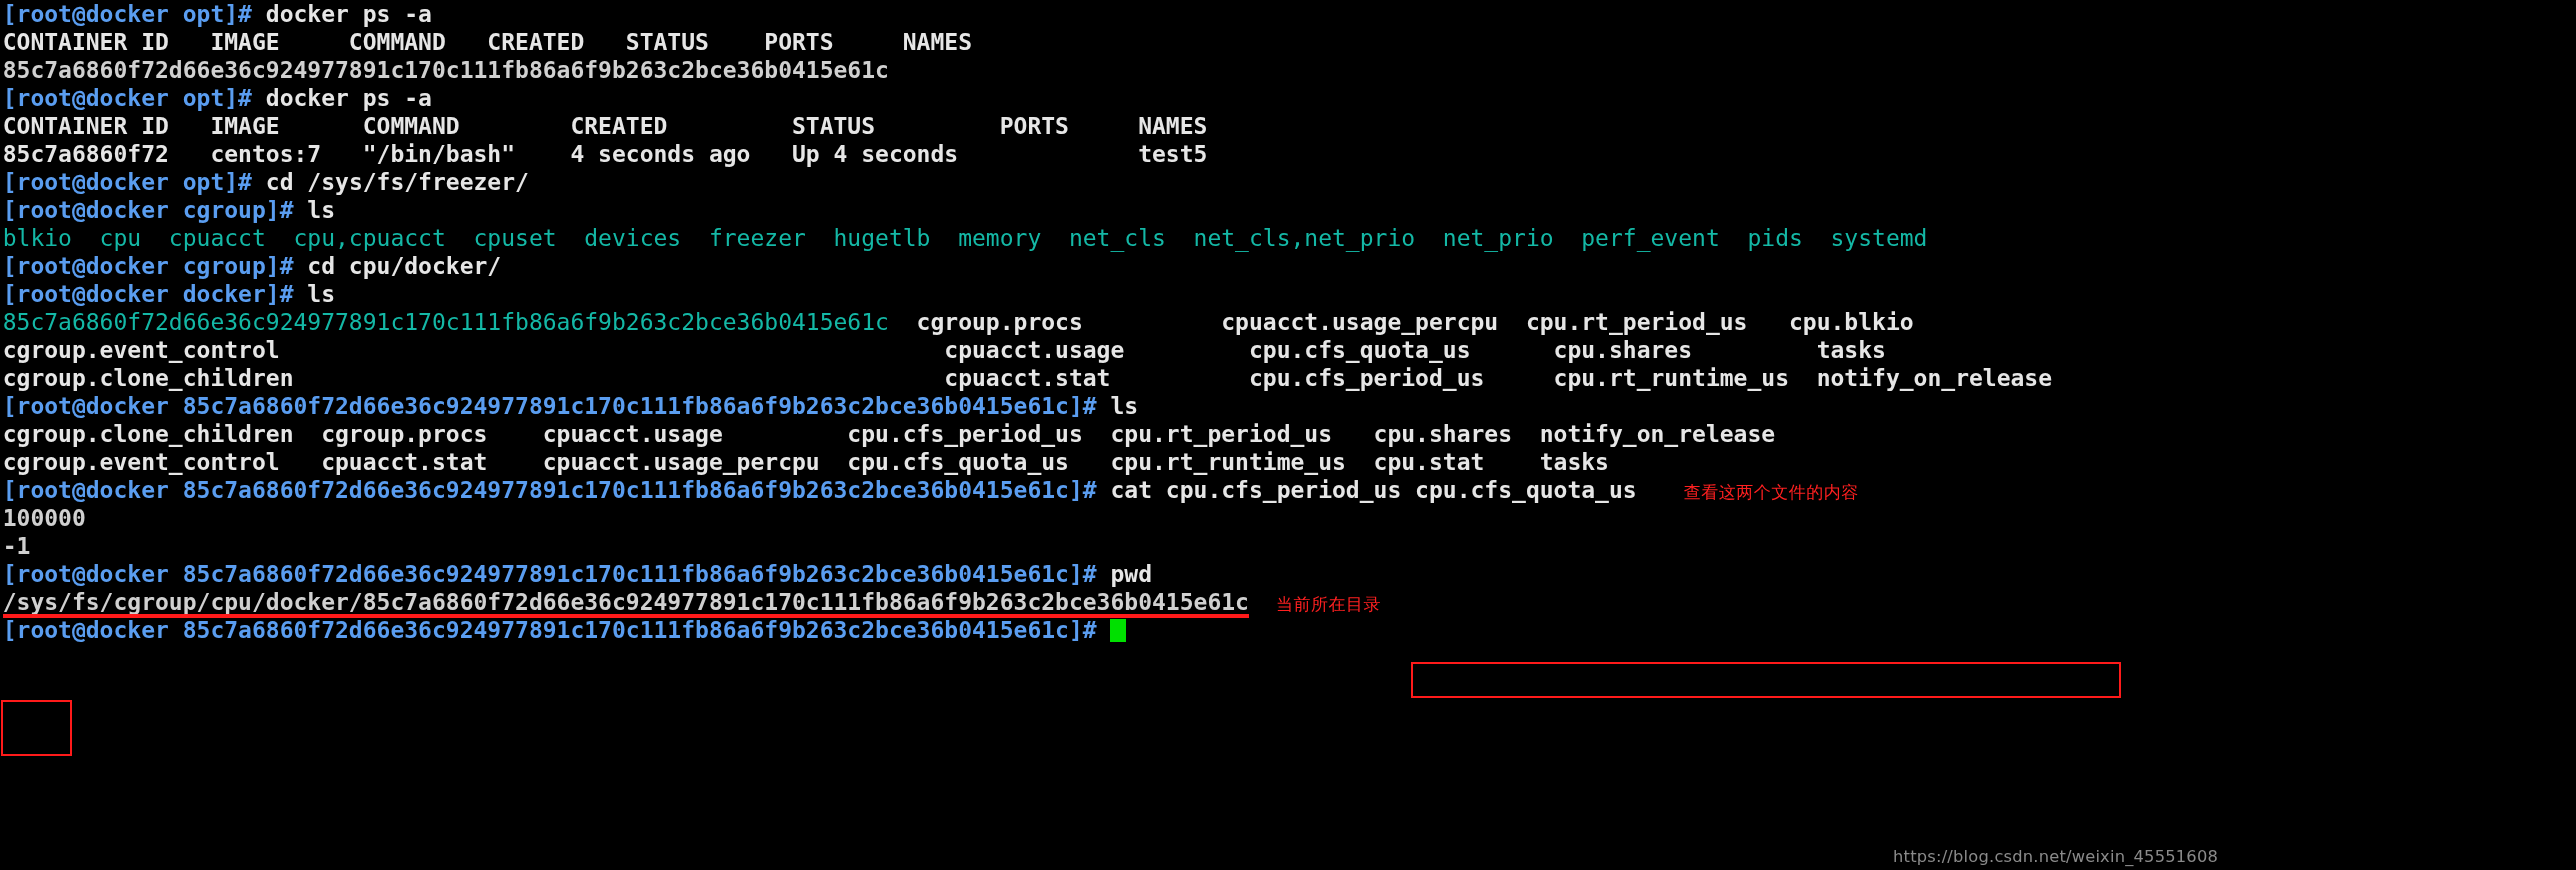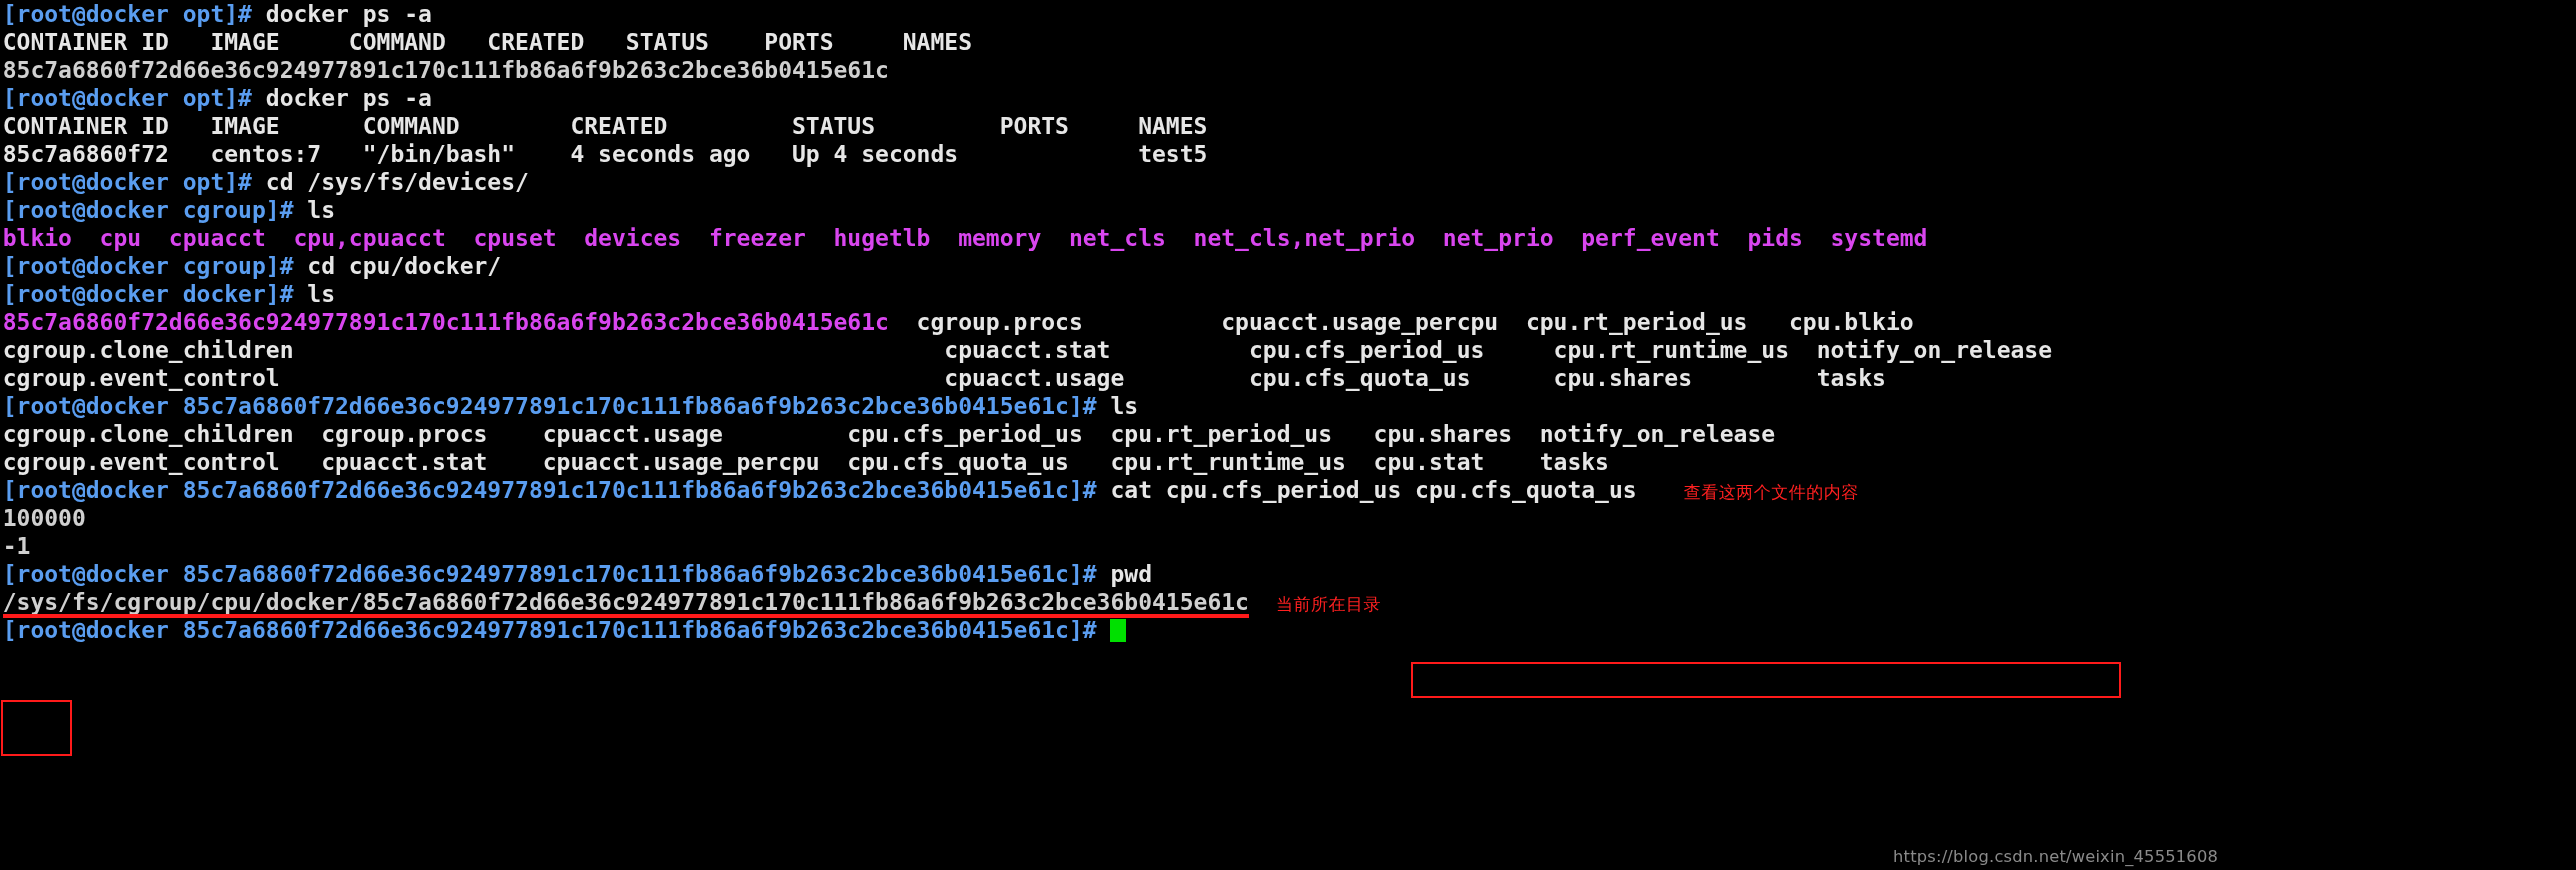--- a/index.html
+++ b/index.html
@@ -29,21 +29,21 @@
     font-size: 23px;
     letter-spacing: 0px;
     color: #d8d8d8;
     font-weight: bold;
     padding-left: 2.7px;
   }
   .seg { white-space: pre; }
   .c-prompt   { color: #5a9df0; font-weight: bold; }
   .c-white    { color: #e6e6e6; font-weight: bold; }
   .c-plain    { color: #d0d0d0; font-weight: bold; }
-  .c-dir      { color: #d946ef; font-weight: bold; }
+  .c-dir      { color: #14b8a6; font-weight: normal; }
   .c-cmd      { color: #e6e6e6; font-weight: bold; }
 
   
   .ul-red {
     position: relative;
   }
   .ul-red::after {
     content: "";
     position: absolute;
     left: 0;
@@ -109,35 +109,35 @@
 
 
   <div class="line"><span class="seg c-plain">85c7a6860f72d66e36c924977891c170c111fb86a6f9b263c2bce36b0415e61c</span></div>
 
   <div class="line"><span class="seg c-prompt">[root@docker opt]# </span><span class="seg c-cmd">docker ps -a</span></div>
 
   <div class="line"><span class="seg c-white">CONTAINER ID   IMAGE      COMMAND        CREATED         STATUS         PORTS     NAMES</span></div>
 
   <div class="line"><span class="seg c-white">85c7a6860f72   centos:7   "/bin/bash"    4 seconds ago   Up 4 seconds             test5</span></div>
 
-  <div class="line"><span class="seg c-prompt">[root@docker opt]# </span><span class="seg c-cmd">cd /sys/fs/devices/</span></div>
+  <div class="line"><span class="seg c-prompt">[root@docker opt]# </span><span class="seg c-cmd">cd /sys/fs/freezer/</span></div>
 
   <div class="line"><span class="seg c-prompt">[root@docker cgroup]# </span><span class="seg c-cmd">ls</span></div>
 
   <div class="line"><span class="seg c-dir">blkio  cpu  cpuacct  cpu,cpuacct  cpuset  devices  freezer  hugetlb  memory  net_cls  net_cls,net_prio  net_prio  perf_event  pids  systemd</span></div>
 
   <div class="line"><span class="seg c-prompt">[root@docker cgroup]# </span><span class="seg c-cmd">cd cpu/docker/</span></div>
 
   <div class="line"><span class="seg c-prompt">[root@docker docker]# </span><span class="seg c-cmd">ls</span></div>
 
   <div class="line"><span class="seg c-dir">85c7a6860f72d66e36c924977891c170c111fb86a6f9b263c2bce36b0415e61c</span><span class="seg c-white">  cgroup.procs          cpuacct.usage_percpu  cpu.rt_period_us   cpu.blkio</span></div>
 
+  <div class="line"><span class="seg c-white">cgroup.event_control                                                cpuacct.usage         cpu.cfs_quota_us      cpu.shares         tasks</span></div>
+
   <div class="line"><span class="seg c-white">cgroup.clone_children                                               cpuacct.stat          cpu.cfs_period_us     cpu.rt_runtime_us  notify_on_release</span></div>
-
-  <div class="line"><span class="seg c-white">cgroup.event_control                                                cpuacct.usage         cpu.cfs_quota_us      cpu.shares         tasks</span></div>
 
 
   <div class="line"><span class="seg c-prompt">[root@docker </span><span class="seg c-prompt">85c7a6860f72d66e36c924977891c170c111fb86a6f9b263c2bce36b0415e61c</span><span class="seg c-prompt">]# </span><span class="seg c-cmd">ls</span></div>
 
   <div class="line"><span class="seg c-white">cgroup.clone_children  cgroup.procs    cpuacct.usage         cpu.cfs_period_us  cpu.rt_period_us   cpu.shares  notify_on_release</span></div>
 
   <div class="line"><span class="seg c-white">cgroup.event_control   cpuacct.stat    cpuacct.usage_percpu  cpu.cfs_quota_us   cpu.rt_runtime_us  cpu.stat    tasks</span></div>
 
   <div class="line"><span class="seg c-prompt">[root@docker </span><span class="seg c-prompt">85c7a6860f72d66e36c924977891c170c111fb86a6f9b263c2bce36b0415e61c</span><span class="seg c-prompt">]# </span><span class="seg c-cmd">cat cpu.cfs_period_us cpu.cfs_quota_us</span><span class="annot" style="margin-left:47px;">查看这两个文件的内容</span></div>
 

